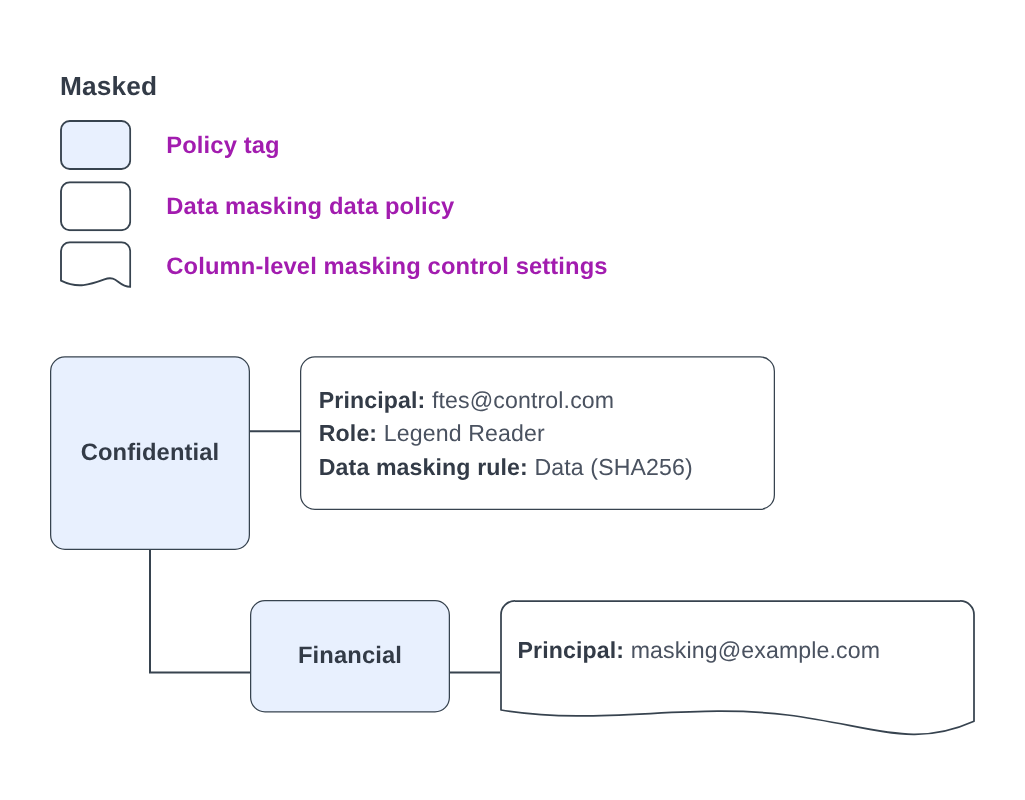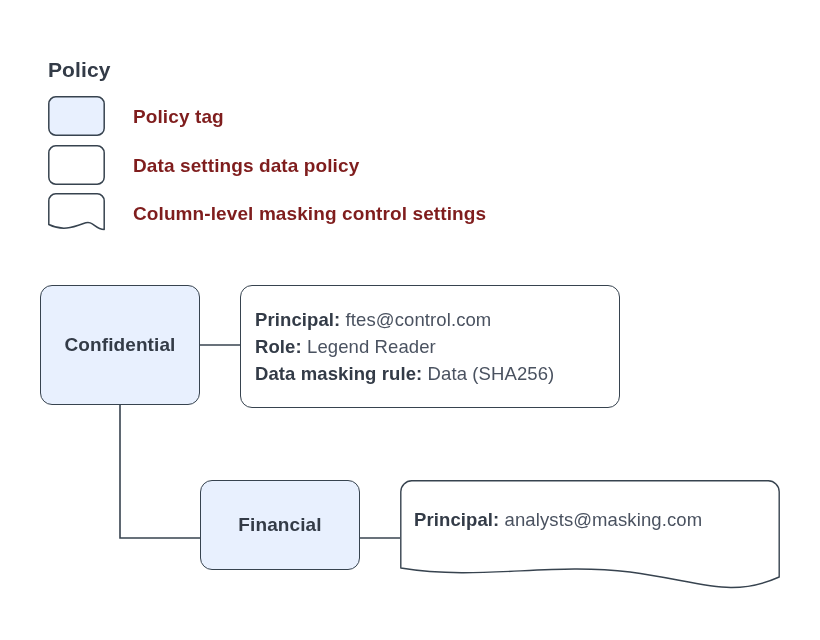--- a/index.html
+++ b/index.html
@@ -18,21 +18,21 @@
   #legend{position:absolute;left:48px;top:58px;width:600px;height:180px;}
   .legend-title{
     position:absolute;left:0;top:0;
     font-size:21px;font-weight:bold;color:#333b47;
     letter-spacing:.1px;white-space:nowrap;
   }
   .legend-row{position:absolute;left:0;height:42px;}
   .legend-swatch{position:absolute;left:0;top:0;width:57px;height:40px;}
   .legend-label{
     position:absolute;left:85px;top:50%;transform:translateY(-50%);
-    font-size:19px;font-weight:bold;color:#7f1d1d;
+    font-size:19px;font-weight:bold;color:#a21caf;
     white-space:nowrap;letter-spacing:.1px;
   }
 
   
   .node{
     position:absolute;
     background:#e8f0fe;
     border:1.6px solid #37434f;
     border-radius:12px;
     box-sizing:border-box;
@@ -71,38 +71,38 @@
   
   #edges{position:absolute;left:0;top:0;width:820px;height:640px;overflow:visible;}
   .edge{fill:none;stroke:#37434f;stroke-width:1.6px;}
 </style>
 </head>
 <body>
 
 <div id="stage">
 
   <div id="legend">
-    <div class="legend-title">Policy</div>
+    <div class="legend-title">Masked</div>
 
     <div class="legend-row" style="top:38px;">
       <span class="legend-swatch">
         <svg width="57" height="40" viewBox="0 0 57 40">
           <rect x="0.8" y="0.8" width="55.4" height="38.4" rx="7" ry="7" fill="#e8f0fe" stroke="#37434f" stroke-width="1.5"></rect>
         </svg>
       </span>
       <span class="legend-label">Policy tag</span>
     </div>
 
     <div class="legend-row" style="top:87px;">
       <span class="legend-swatch">
         <svg width="57" height="40" viewBox="0 0 57 40">
           <rect x="0.8" y="0.8" width="55.4" height="38.4" rx="7" ry="7" fill="#ffffff" stroke="#37434f" stroke-width="1.5"></rect>
         </svg>
       </span>
-      <span class="legend-label">Data settings data policy</span>
+      <span class="legend-label">Data masking data policy</span>
     </div>
 
     <div class="legend-row" style="top:135px;">
       <span class="legend-swatch">
         <svg width="57" height="44" viewBox="0 0 57 44">
           <path d="M 7.8 0.8 L 49.2 0.8 A 7 7 0 0 1 56.2 7.8 L 56.2 36.5
                    C 46 36.5 46 26.5 35.5 30.5
                    C 24 34.8 14 38.0 0.8 31.5
                    L 0.8 7.8 A 7 7 0 0 1 7.8 0.8 Z" fill="#ffffff" stroke="#37434f" stroke-width="1.5" stroke-linejoin="round"></path>
         </svg>
@@ -113,21 +113,21 @@
 
   <svg id="edges">
 
     <path class="edge" d="M 200 345 L 240 345"></path>
 
     <path class="edge" d="M 120 405 L 120 538 L 200 538"></path>
 
     <path class="edge" d="M 360 538 L 400 538"></path>
   </svg>
 
-  <div class="node" style="left:40px;top:285px;width:160px;height:120px;">
+  <div class="node" style="left:40px;top:285px;width:160px;height:155px;">
     <span class="node-label">Confidential</span>
   </div>
 
   <div class="node" style="left:200px;top:480px;width:160px;height:90px;">
     <span class="node-label">Financial</span>
   </div>
 
   <div class="note" style="left:240px;top:285px;width:380px;height:123px;">
     <div class="note-lines">
       <div class="note-line">
@@ -148,18 +148,18 @@
   <div class="wavy-box" style="left:400px;top:480px;width:380px;height:120px;">
     <svg width="380" height="120" viewBox="0 0 380 120">
       <path d="M 12 0.8 L 368 0.8 A 11 11 0 0 1 379.2 11.8 L 379.2 97
                C 330 119 300 101 230 92
                C 150 82 80 101 0.8 88
                L 0.8 11.8 A 11 11 0 0 1 12 0.8 Z" fill="#ffffff" stroke="#37434f" stroke-width="1.4" stroke-linejoin="round"></path>
     </svg>
     <div class="wavy-content">
       <div class="note-line">
         <b>Principal:</b>
-        <span>analysts@masking.com</span>
+        <span>masking@example.com</span>
       </div>
     </div>
   </div>
 
 </div>
 
 </body></html>

